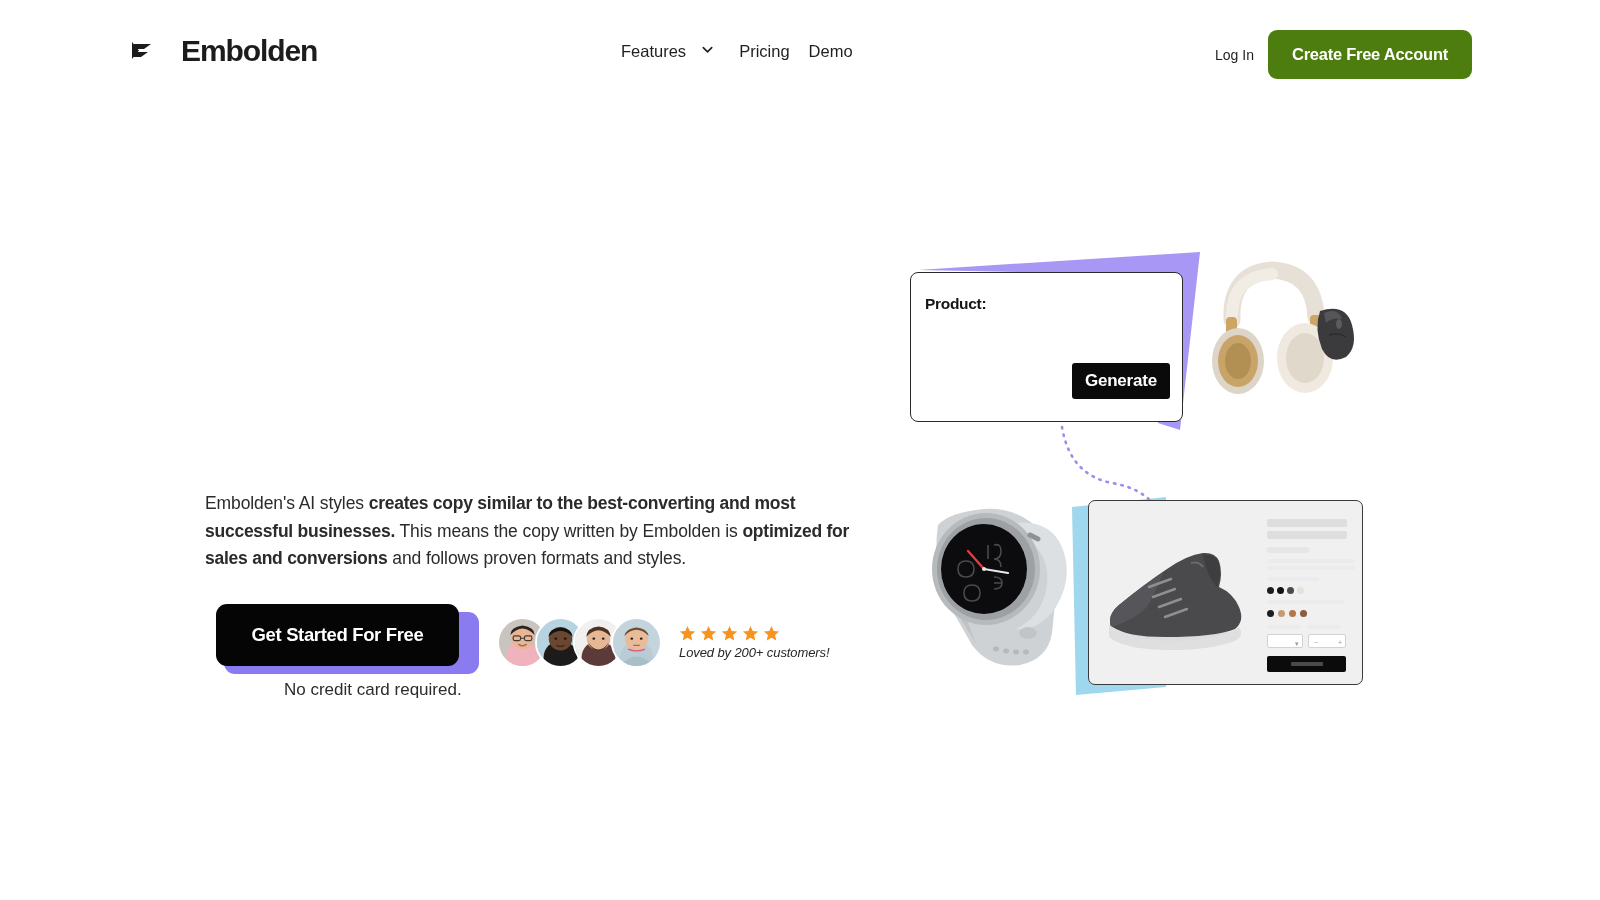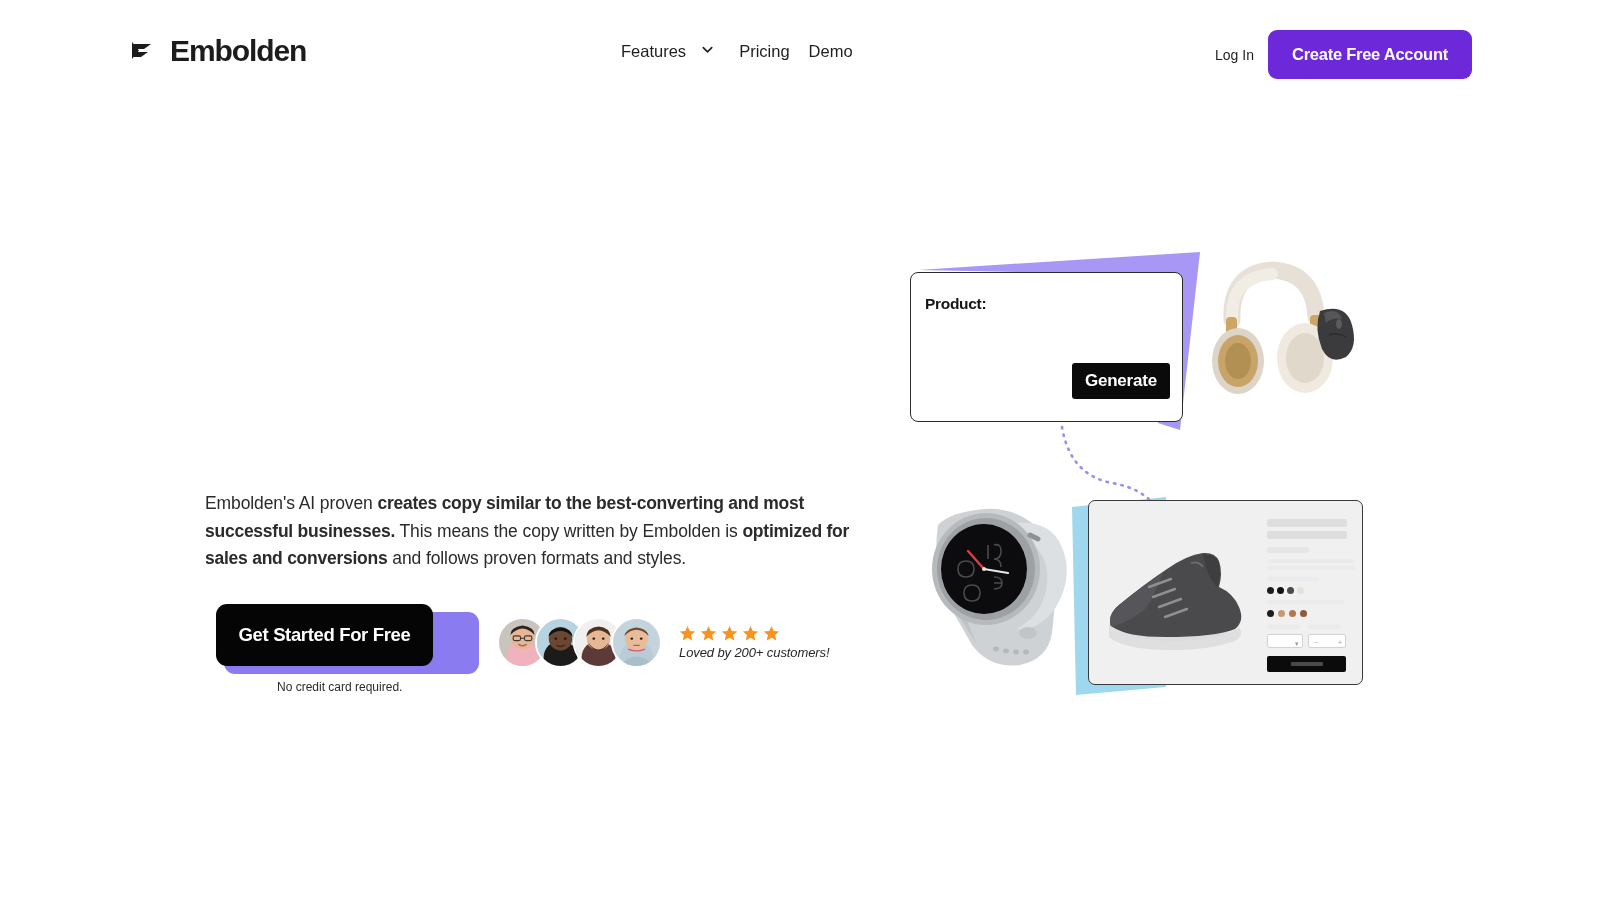--- a/index.html
+++ b/index.html
@@ -13,21 +13,21 @@
   .page { position: relative; width: 1600px; height: 900px; }
 
   
   .header {
     position: absolute; top: 0; left: 0;
     width: 1600px; height: 108px;
     display: flex; align-items: center;
   }
   .logo {
     position: absolute; left: 131px; top: 36px;
-    display: flex; align-items: center; gap: 13px;
+    display: flex; align-items: center; gap: 24px;
   }
   .logo-mark { width: 26px; height: 30px; display: block; }
   .logo-text {
     font-size: 30px; font-weight: 700; letter-spacing: -1.1px;
     color: #1c1c1c; line-height: 1;
   }
 
   .nav-center {
     position: absolute; left: 621px; top: 42px;
     display: flex; align-items: center; gap: 0;
@@ -40,21 +40,21 @@
 
   .nav-right {
     position: absolute; right: 128px; top: 30px;
     display: flex; align-items: center; gap: 14px;
   }
   .login-link {
     font-size: 14px; color: #1f1f1f; cursor: pointer;
     padding-right: 0px; white-space: nowrap;
   }
   .cta-nav {
-    background: #6d28d9; color: #fff;
+    background: #4d7c0f; color: #fff;
     border: none; border-radius: 9px;
     font-family: "Liberation Sans", sans-serif;
     font-size: 16.5px; font-weight: 700; letter-spacing: -0.25px;
     padding: 15px 24px; cursor: pointer; white-space: nowrap;
   }
 
   
   .hero-left { position: absolute; left: 205px; top: 222px; width: 700px; }
   .headline {
     font-size: 64px; font-weight: 700; line-height: 76px;
@@ -82,30 +82,30 @@
 
   
   .cta-block { position: absolute; left: 216px; top: 604px; }
   .cta-shadow {
     position: absolute; left: 8px; top: 8px;
     width: 255px; height: 62px;
     background: #8b7bf0; border-radius: 11px;
   }
   .cta-main {
     position: relative;
-    width: 217px; height: 62px;
+    width: 243px; height: 62px;
     background: #050505; color: #ffffff;
     border: none; border-radius: 11px;
     font-family: "Liberation Sans", sans-serif;
     font-size: 18.5px; font-weight: 700; letter-spacing: -0.35px;
     cursor: pointer;
   }
   .no-card {
-    position: absolute; left: 61px; top: 76px;
-    font-size: 12px; color: #2c2c2c; white-space: nowrap;
+    position: absolute; left: 68px; top: 76px;
+    font-size: 17px; color: #2c2c2c; white-space: nowrap;
   }
 
   
   .social { position: absolute; left: 497px; top: 617px; display: flex; align-items: center; font-style: italic; }
   .avatars { display: flex; }
   .avatar {
     width: 51px; height: 51px; border-radius: 50%;
     border: 2.5px solid #ffffff; margin-left: -13px;
     overflow: hidden; position: relative; flex: none;
   }
@@ -207,21 +207,21 @@
     </nav>
 
     <div class="nav-right">
       <span class="login-link">Log In</span>
       <button class="cta-nav">Create Free Account</button>
     </div>
   </header>
 
 
   <p class="subcopy">
-    <span>Embolden's AI proven </span><b>creates copy similar to the best-converting and most successful businesses.</b><span> This means the copy written by Embolden is </span><b>optimized for sales and conversions</b><span> and follows proven formats and styles.</span>
+    <span>Embolden's AI styles </span><b>creates copy similar to the best-converting and most successful businesses.</b><span> This means the copy written by Embolden is </span><b>optimized for sales and conversions</b><span> and follows proven formats and styles.</span>
   </p>
 
   <div class="cta-block">
     <div class="cta-shadow"></div>
     <button class="cta-main">Get Started For Free</button>
     <div class="no-card">No credit card required.</div>
   </div>
 
   <div class="social">
     <div class="avatars">

